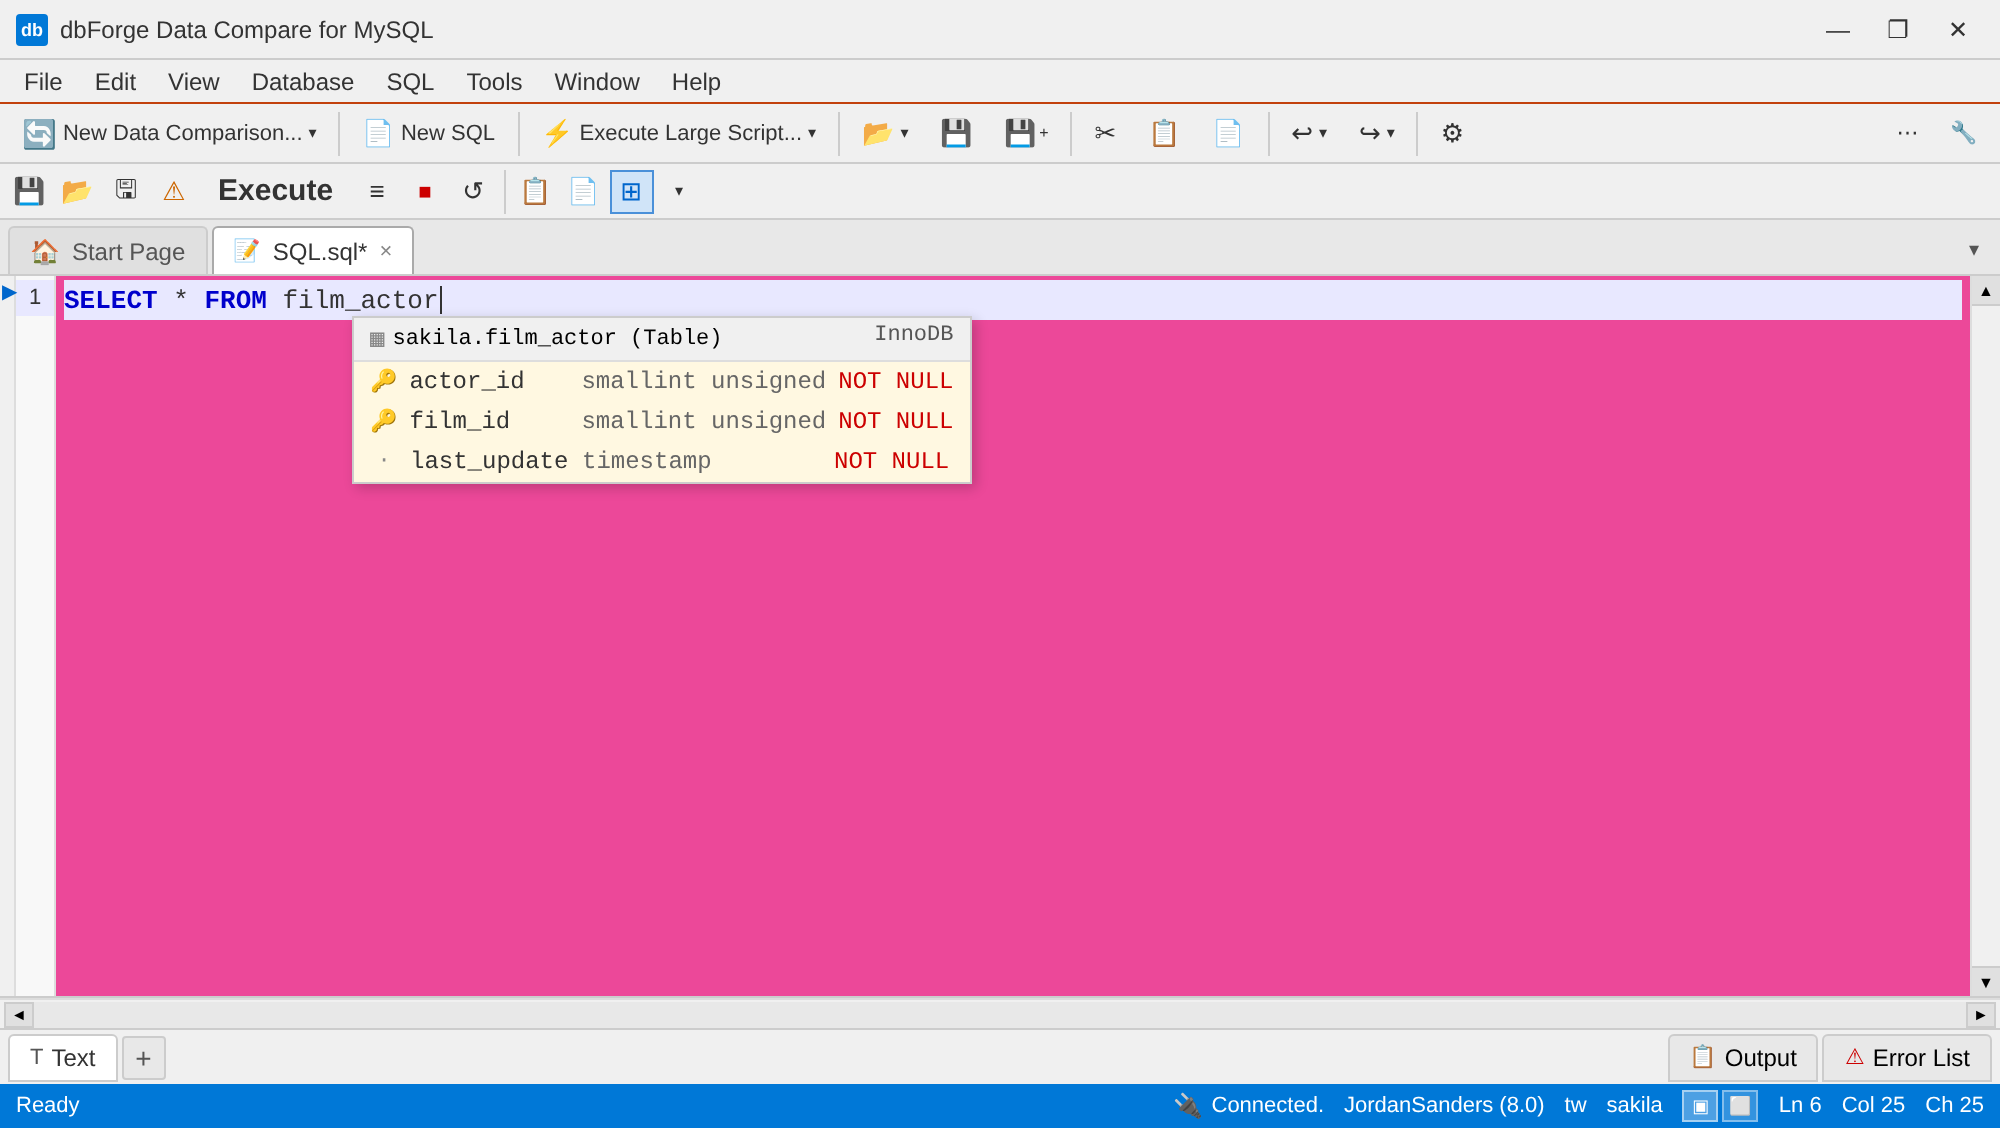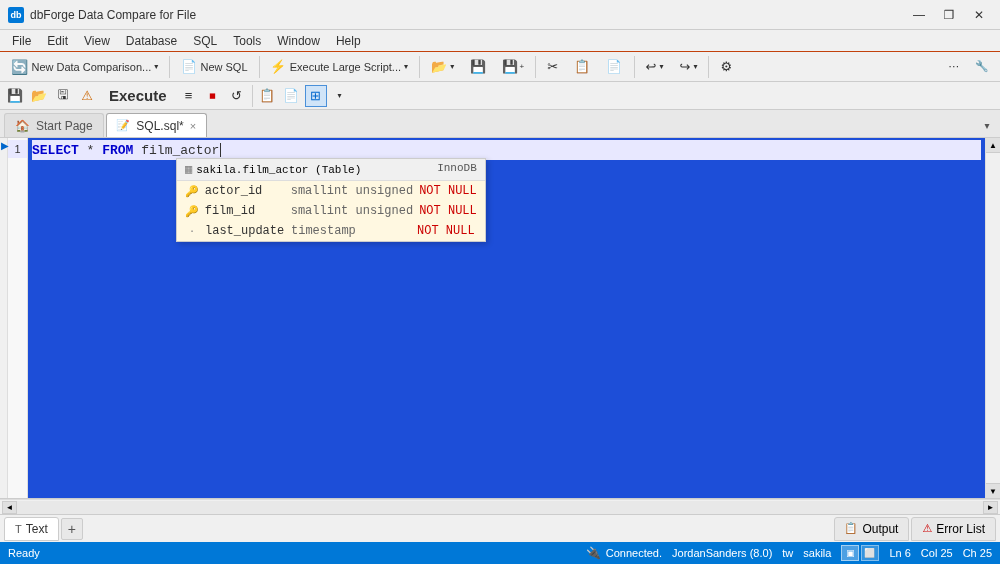--- a/index.html
+++ b/index.html
@@ -79,21 +79,21 @@
     .margin-arrow { position: absolute; top: 2px; left: 1px; color: #0066cc; font-size: 10px; }
   </style>
 </head>
 <body>
 
 <div id="title-bar">
   <div id="title-bar-left">
     <div id="title-bar-icon">
       <span style="font-size:9px;font-weight:bold;color:white;">db</span>
     </div>
-    <span id="title-text">dbForge Data Compare for File</span>
+    <span id="title-text">dbForge Data Compare for MySQL</span>
   </div>
   <div id="title-controls">
     <button class="title-btn">—</button>
     <button class="title-btn">❐</button>
     <button class="title-btn close">✕</button>
   </div>
 </div>
 
 <div id="menu-bar">
   <span class="menu-item">File</span>
@@ -197,21 +197,21 @@
 <div id="editor-wrapper" style="display:flex; flex:1; height:calc(564px - 30px - 22px - 30px - 28px - 28px - 15px - 28px - 22px); position:relative; background:white; border-bottom: 1px solid #ccc;">
 
   <div id="left-margin" style="width:8px; background:#f0f0f0; border-right:1px solid #ddd; position:relative;">
     <span class="margin-arrow">▶</span>
   </div>
 
   <div id="line-gutter" style="background:#f8f8f8; width:20px; border-right:1px solid #ddd; padding-top:2px;">
     <div class="line-num active">1</div>
   </div>
 
-  <div id="editor-content" style="flex:1; padding:2px 4px; font-family:'Courier New',monospace; font-size:13px; position:relative; background: #1d4ed8;">
+  <div id="editor-content" style="flex:1; padding:2px 4px; font-family:'Courier New',monospace; font-size:13px; position:relative; background: #ec4899;">
     <div id="sql-line" style="height:20px; display:flex; align-items:center; background:#e8e8ff;">
       <span class="sql-keyword" style="color:#0000cc; font-weight:bold;">SELECT</span>
       <span class="sql-text">&nbsp;*&nbsp;</span>
       <span class="sql-keyword" style="color:#0000cc; font-weight:bold;">FROM</span>
       <span class="sql-text">&nbsp;</span>
       <span class="sql-table" style="color:#333;">film_actor</span>
       <span class="cursor"></span>
     </div>
 
     <div id="autocomplete" style="position:absolute; top:20px; left:148px; background:#fff8e1; border:1px solid #ccc; box-shadow:2px 2px 6px rgba(0,0,0,0.2); z-index:100; min-width:295px;">

